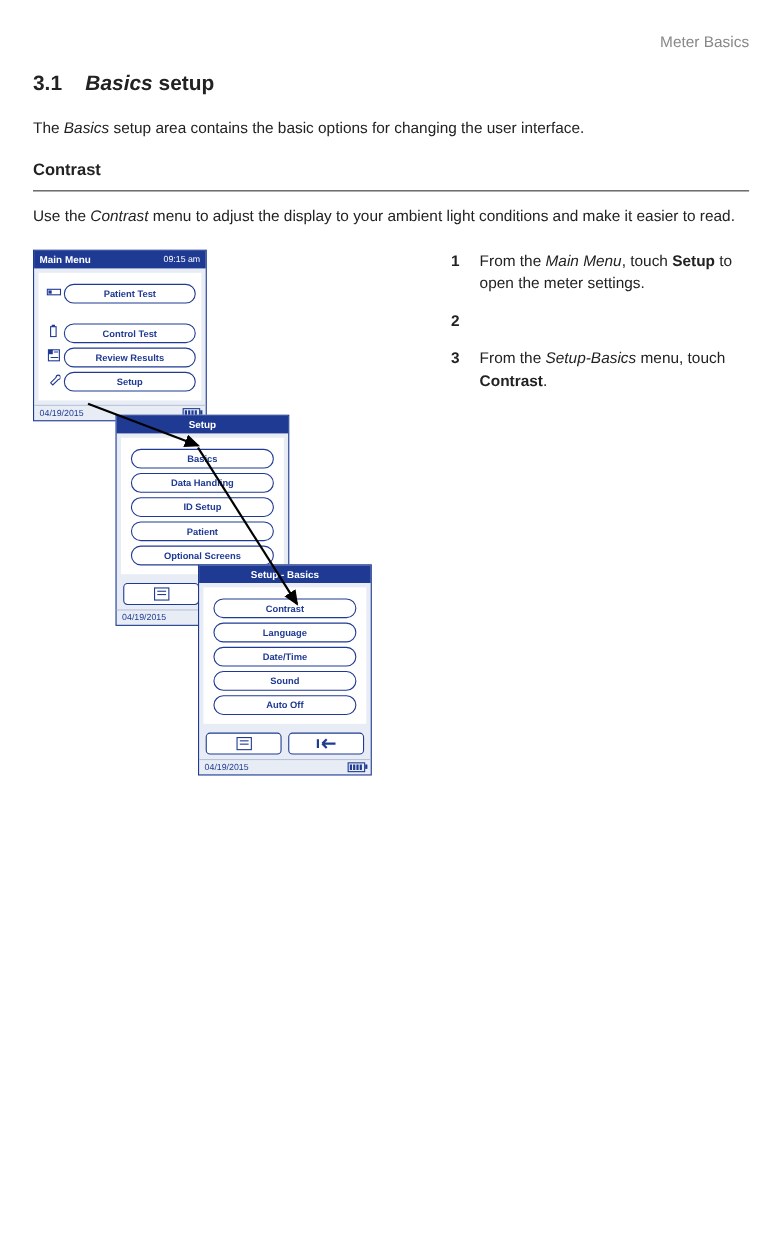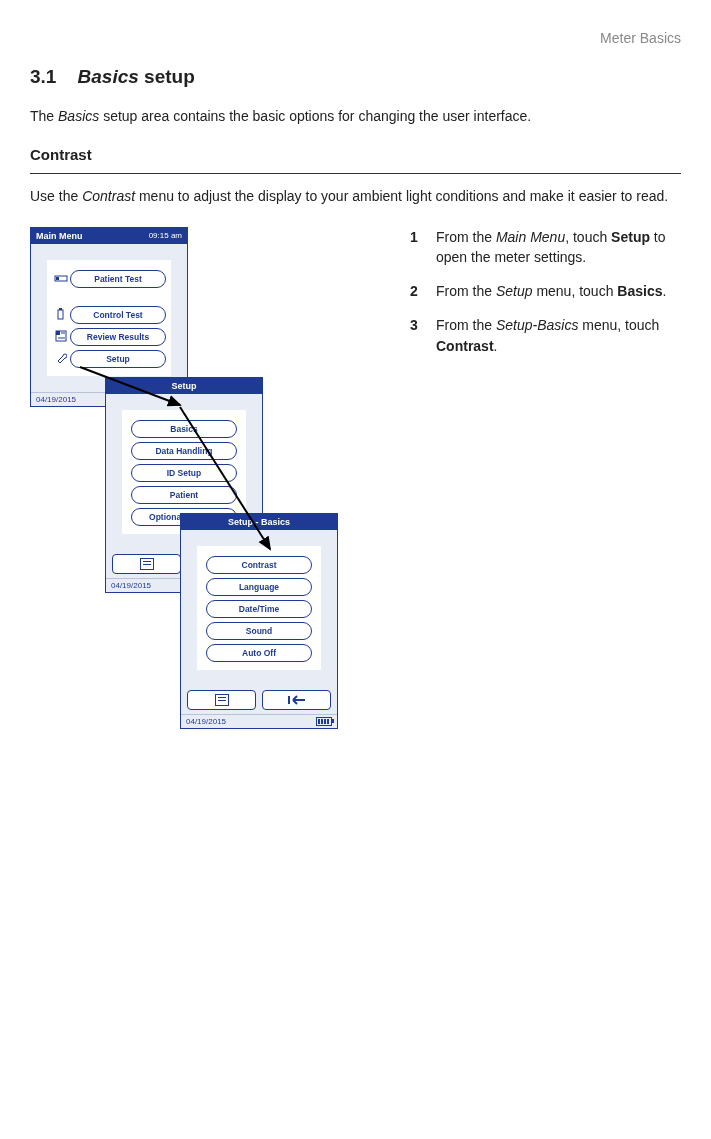--- a/index.html
+++ b/index.html
@@ -84,21 +84,21 @@
     font-weight: bold;
     font-size: 9px;
     padding: 3px 5px;
     display: flex;
     justify-content: space-between;
     align-items: center;
   }
   .device .titlebar .time { font-size: 8px; font-weight: normal; }
   .device .content {
     background: #fff;
-    margin: 16px;
+    margin: 4px;
     padding: 6px 3px 4px 3px;
   }
   .device .menu-btn {
     border: 1.5px solid #1f3a93;
     border-radius: 11px;
     text-align: center;
     padding: 3px 4px;
     margin: 4px 6px;
     font-weight: bold;
     font-size: 8.5px;
@@ -376,23 +376,20 @@
 
   <div class="right-col">
     <div class="step">
       <div class="step-num">1</div>
       <div class="step-text">
         <span>From the </span><span class="italic">Main Menu</span><span>, touch </span><b>Setup</b><span> to open the meter settings.</span>
       </div>
     </div>
     <div class="step">
       <div class="step-num">2</div>
-      <div class="step-text">
-        <span>From the </span><span class="italic">Setup</span><span> menu, touch </span><b>Basics</b><span>.</span>
-      </div>
     </div>
     <div class="step">
       <div class="step-num">3</div>
       <div class="step-text">
         <span>From the </span><span class="italic">Setup-Basics</span><span> menu, touch </span><b>Contrast</b><span>.</span>
       </div>
     </div>
   </div>
 </div>
 

